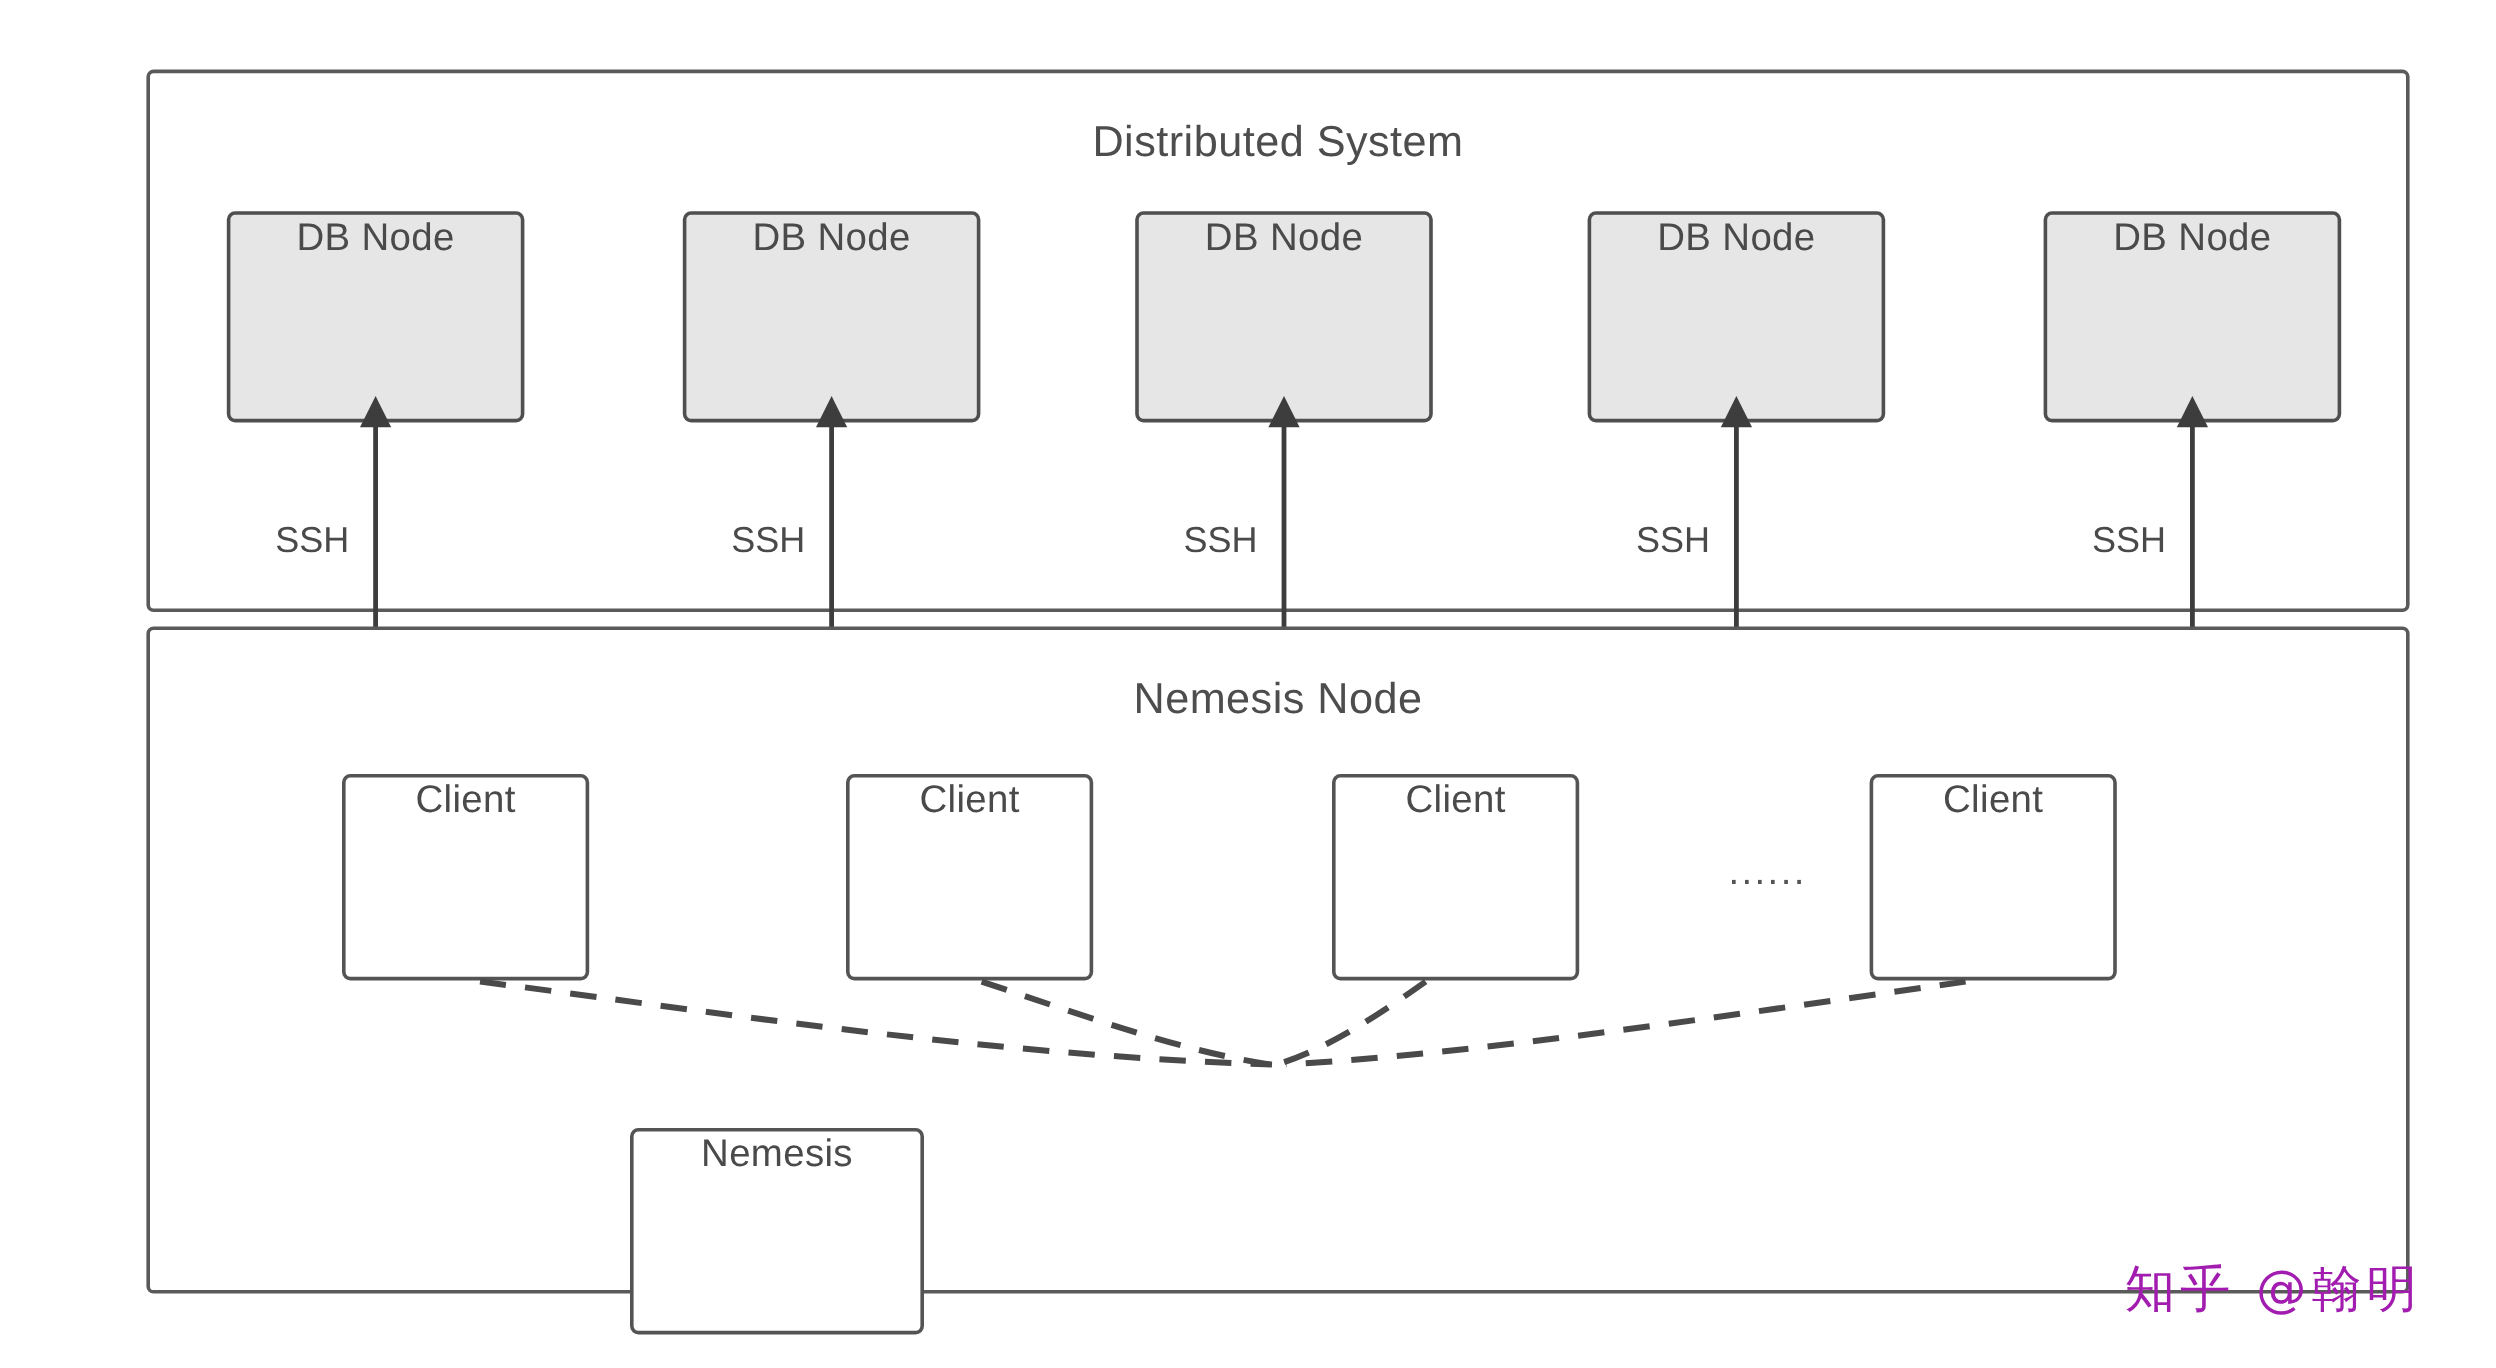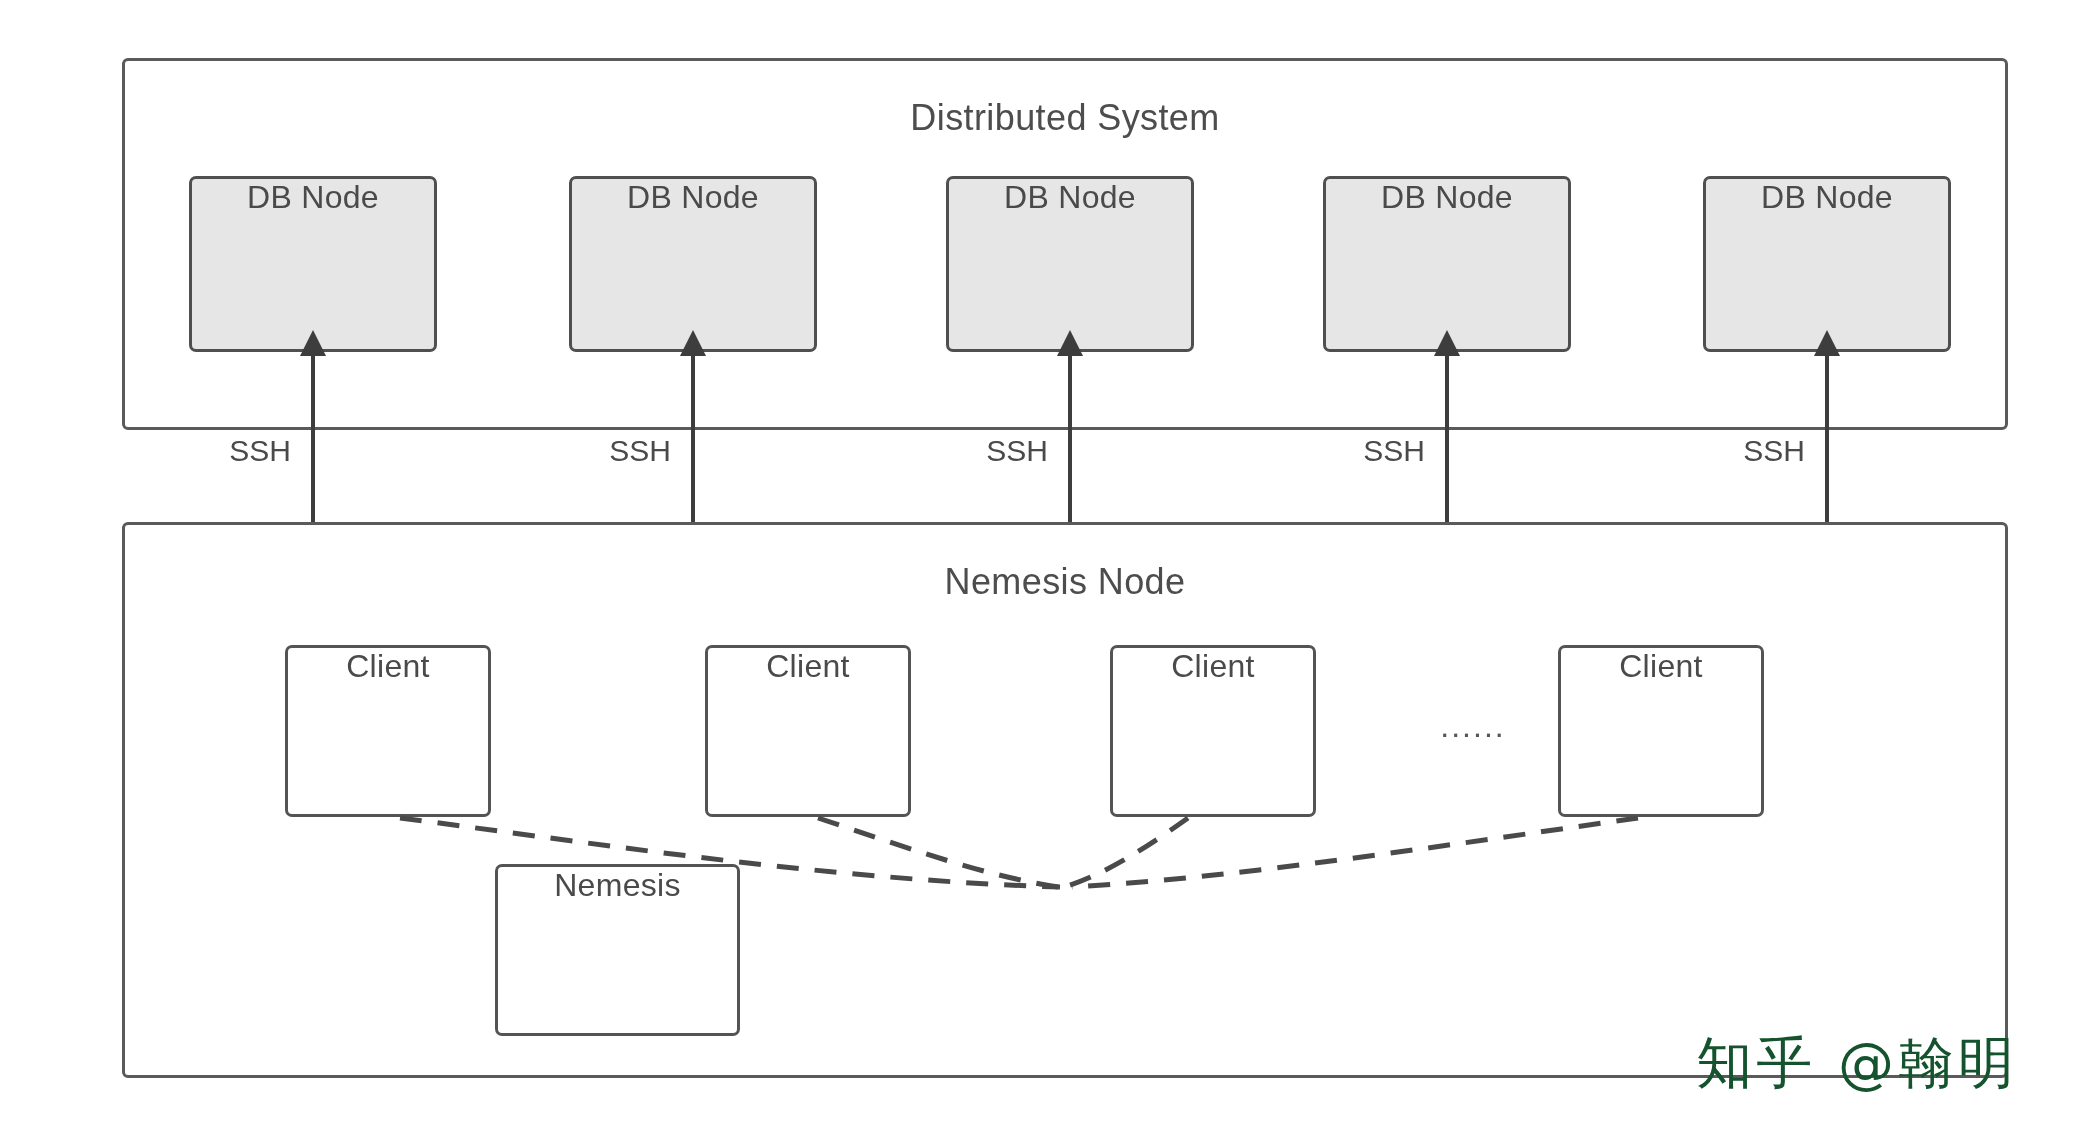--- a/index.html
+++ b/index.html
@@ -24,21 +24,21 @@
     position: absolute;
     box-sizing: border-box;
     border: 3px solid #5a5a5a;
     border-radius: 6px;
     background: #ffffff;
   }
   #panel-distributed-system {
     left: 122px;
     top: 58px;
     width: 1886px;
-    height: 372px;
+    height: 452px;
   }
   #panel-control-node {
     left: 122px;
     top: 522px;
     width: 1886px;
     height: 556px;
   }
   .panel-title {
     position: absolute;
     top: 36px;
@@ -73,23 +73,24 @@
     height: 176px;
   }
   .node.client {
     background: #ffffff;
     top: 645px;
     width: 206px;
     height: 172px;
   }
   .node.worker {
     background: #ffffff;
-    top: 864px;
+    top: 940px;
     width: 245px;
     height: 172px;
+    margin-left: 30px;
   }
 
   
   .ssh-arrow {
     position: absolute;
     top: 350px;
     width: 4px;
     height: 176px;
     background: #3d3d3d;
   }
@@ -140,22 +141,22 @@
     font-size: 32px;
     color: #555555;
     letter-spacing: 2px;
   }
 
   
   #watermark {
     position: absolute;
     right: 62px;
     bottom: 38px;
-    font-size: 56px;
-    color: #14532d;
+    font-size: 42px;
+    color: #a21caf;
     letter-spacing: 4px;
     white-space: nowrap;
     font-family: "DejaVu Sans", sans-serif;
   }
 </style>
 </head>
 <body>
 
 <div id="canvas">
 

